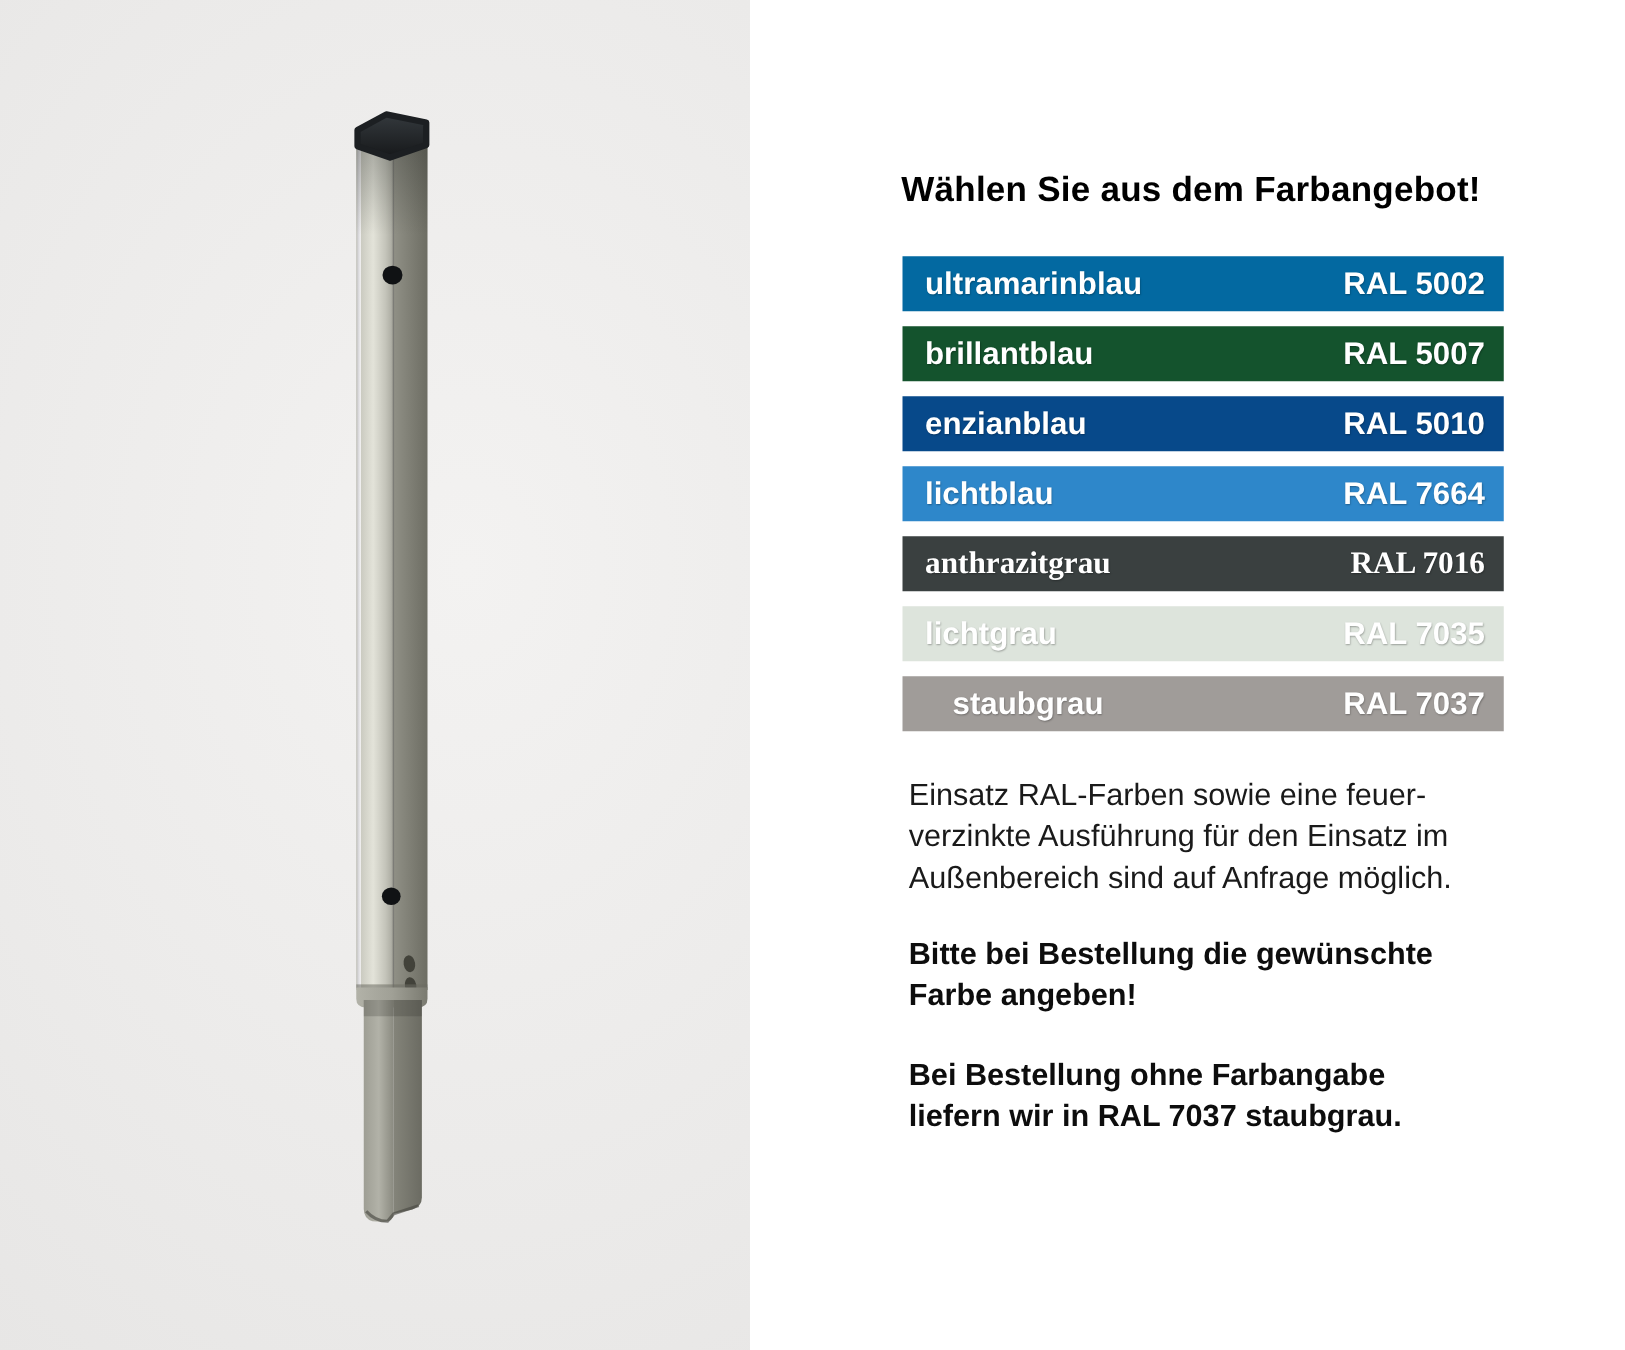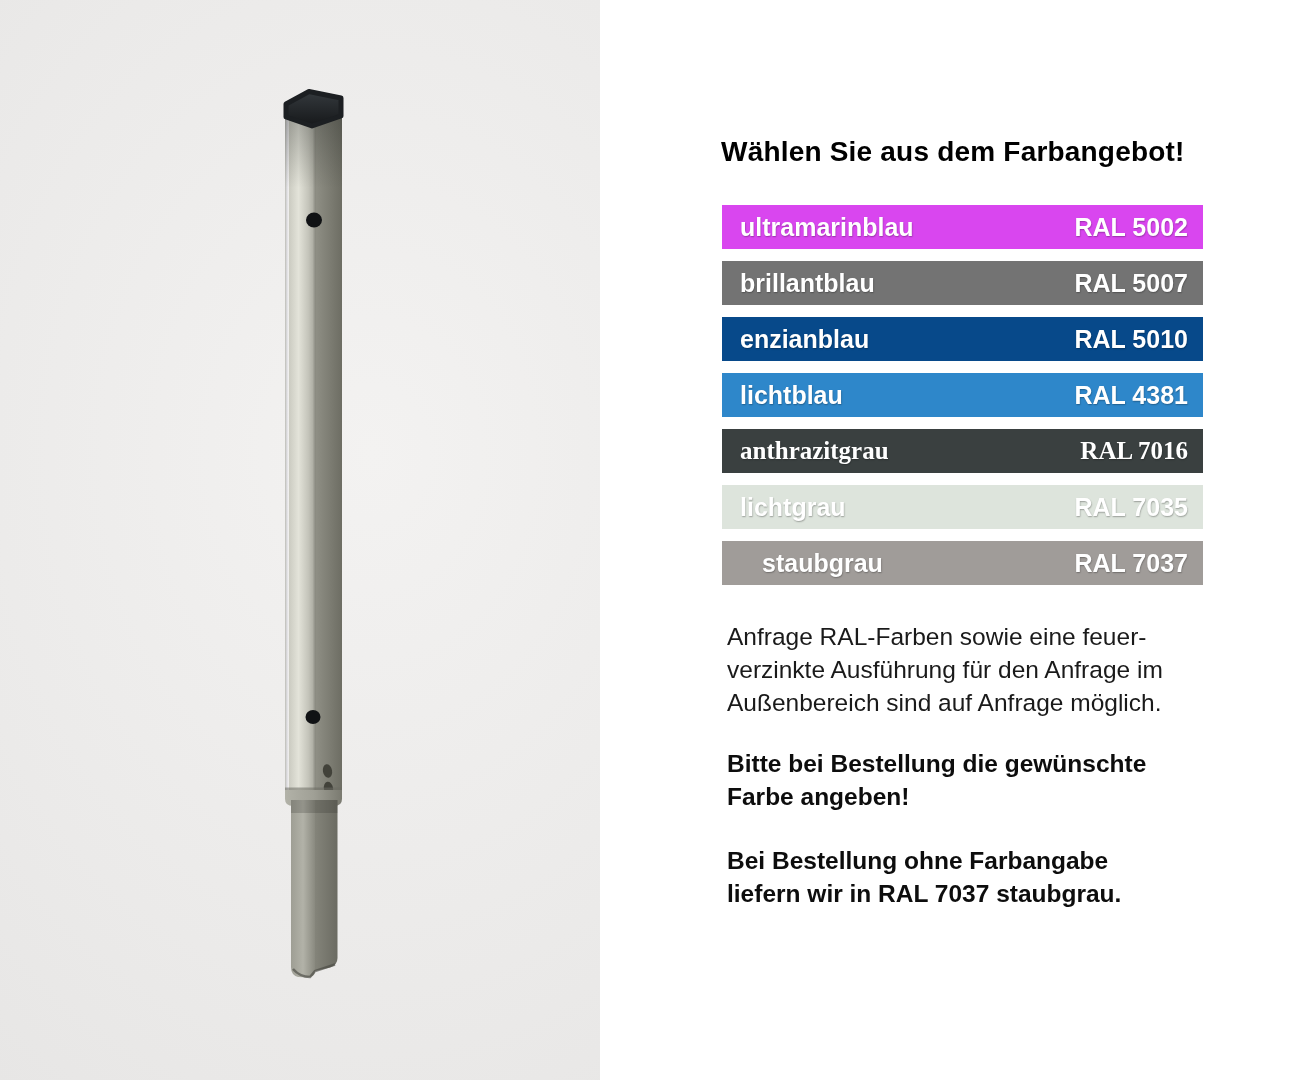--- a/index.html
+++ b/index.html
@@ -140,53 +140,53 @@
       <path d="M291,800 L315,800 L315,971 Q315,977 307,977.5 L298,977 Q291,975 291,967 Z" fill="url(#gLowFront)"></path>
       <path d="M315,800 L337.5,800 L337.5,958 Q337.5,965 330,967.5 L315,971 Z" fill="url(#gLowSide)"></path>
       <rect x="291" y="800" width="46.5" height="13" fill="rgba(40,40,36,0.22)"></rect>
       <path d="M293,969 Q300,977 310,977 L315,971 L335,964.5" stroke="#4a4a44" stroke-width="2.5" fill="none" opacity="0.65"></path>
     </svg>
   </div>
 
   <div class="page-title">Wählen Sie aus dem Farbangebot!</div>
 
   <div class="swatch-list">
-    <div class="swatch-row" style="background-color: #d946ef;">
+    <div class="swatch-row" style="background-color: #0369a1;">
       <span class="swatch-name">ultramarinblau</span>
       <span class="swatch-ral">RAL 5002</span>
     </div>
-    <div class="swatch-row" style="background-color: #737373;">
+    <div class="swatch-row" style="background-color: #14532d;">
       <span class="swatch-name">brillantblau</span>
       <span class="swatch-ral">RAL 5007</span>
     </div>
     <div class="swatch-row" style="background-color: rgb(7, 73, 138);">
       <span class="swatch-name">enzianblau</span>
       <span class="swatch-ral">RAL 5010</span>
     </div>
     <div class="swatch-row" style="background-color: rgb(46, 135, 202);">
       <span class="swatch-name">lichtblau</span>
-      <span class="swatch-ral">RAL 4381</span>
+      <span class="swatch-ral">RAL 7664</span>
     </div>
     <div class="swatch-row" style="background-color: rgb(58, 64, 64); font-family: Liberation Serif, serif;">
       <span class="swatch-name">anthrazitgrau</span>
       <span class="swatch-ral">RAL 7016</span>
     </div>
     <div class="swatch-row" style="background-color: rgb(221, 228, 220);">
       <span class="swatch-name">lichtgrau</span>
       <span class="swatch-ral">RAL 7035</span>
     </div>
     <div class="swatch-row" style="background-color: rgb(160, 156, 153); padding-left: 40px;">
       <span class="swatch-name">staubgrau</span>
       <span class="swatch-ral">RAL 7037</span>
     </div>
   </div>
 
   <div class="note note-availability">
-    <div>Anfrage RAL-Farben sowie eine feuer-</div>
-    <div>verzinkte Ausführung für den Anfrage im</div>
+    <div>Einsatz RAL-Farben sowie eine feuer-</div>
+    <div>verzinkte Ausführung für den Einsatz im</div>
     <div>Außenbereich sind auf Anfrage möglich.</div>
   </div>
 
   <div class="note bold note-order">
     <div>Bitte bei Bestellung die gewünschte</div>
     <div>Farbe angeben!</div>
   </div>
 
   <div class="note bold note-default">
     <div>Bei Bestellung ohne Farbangabe</div>

